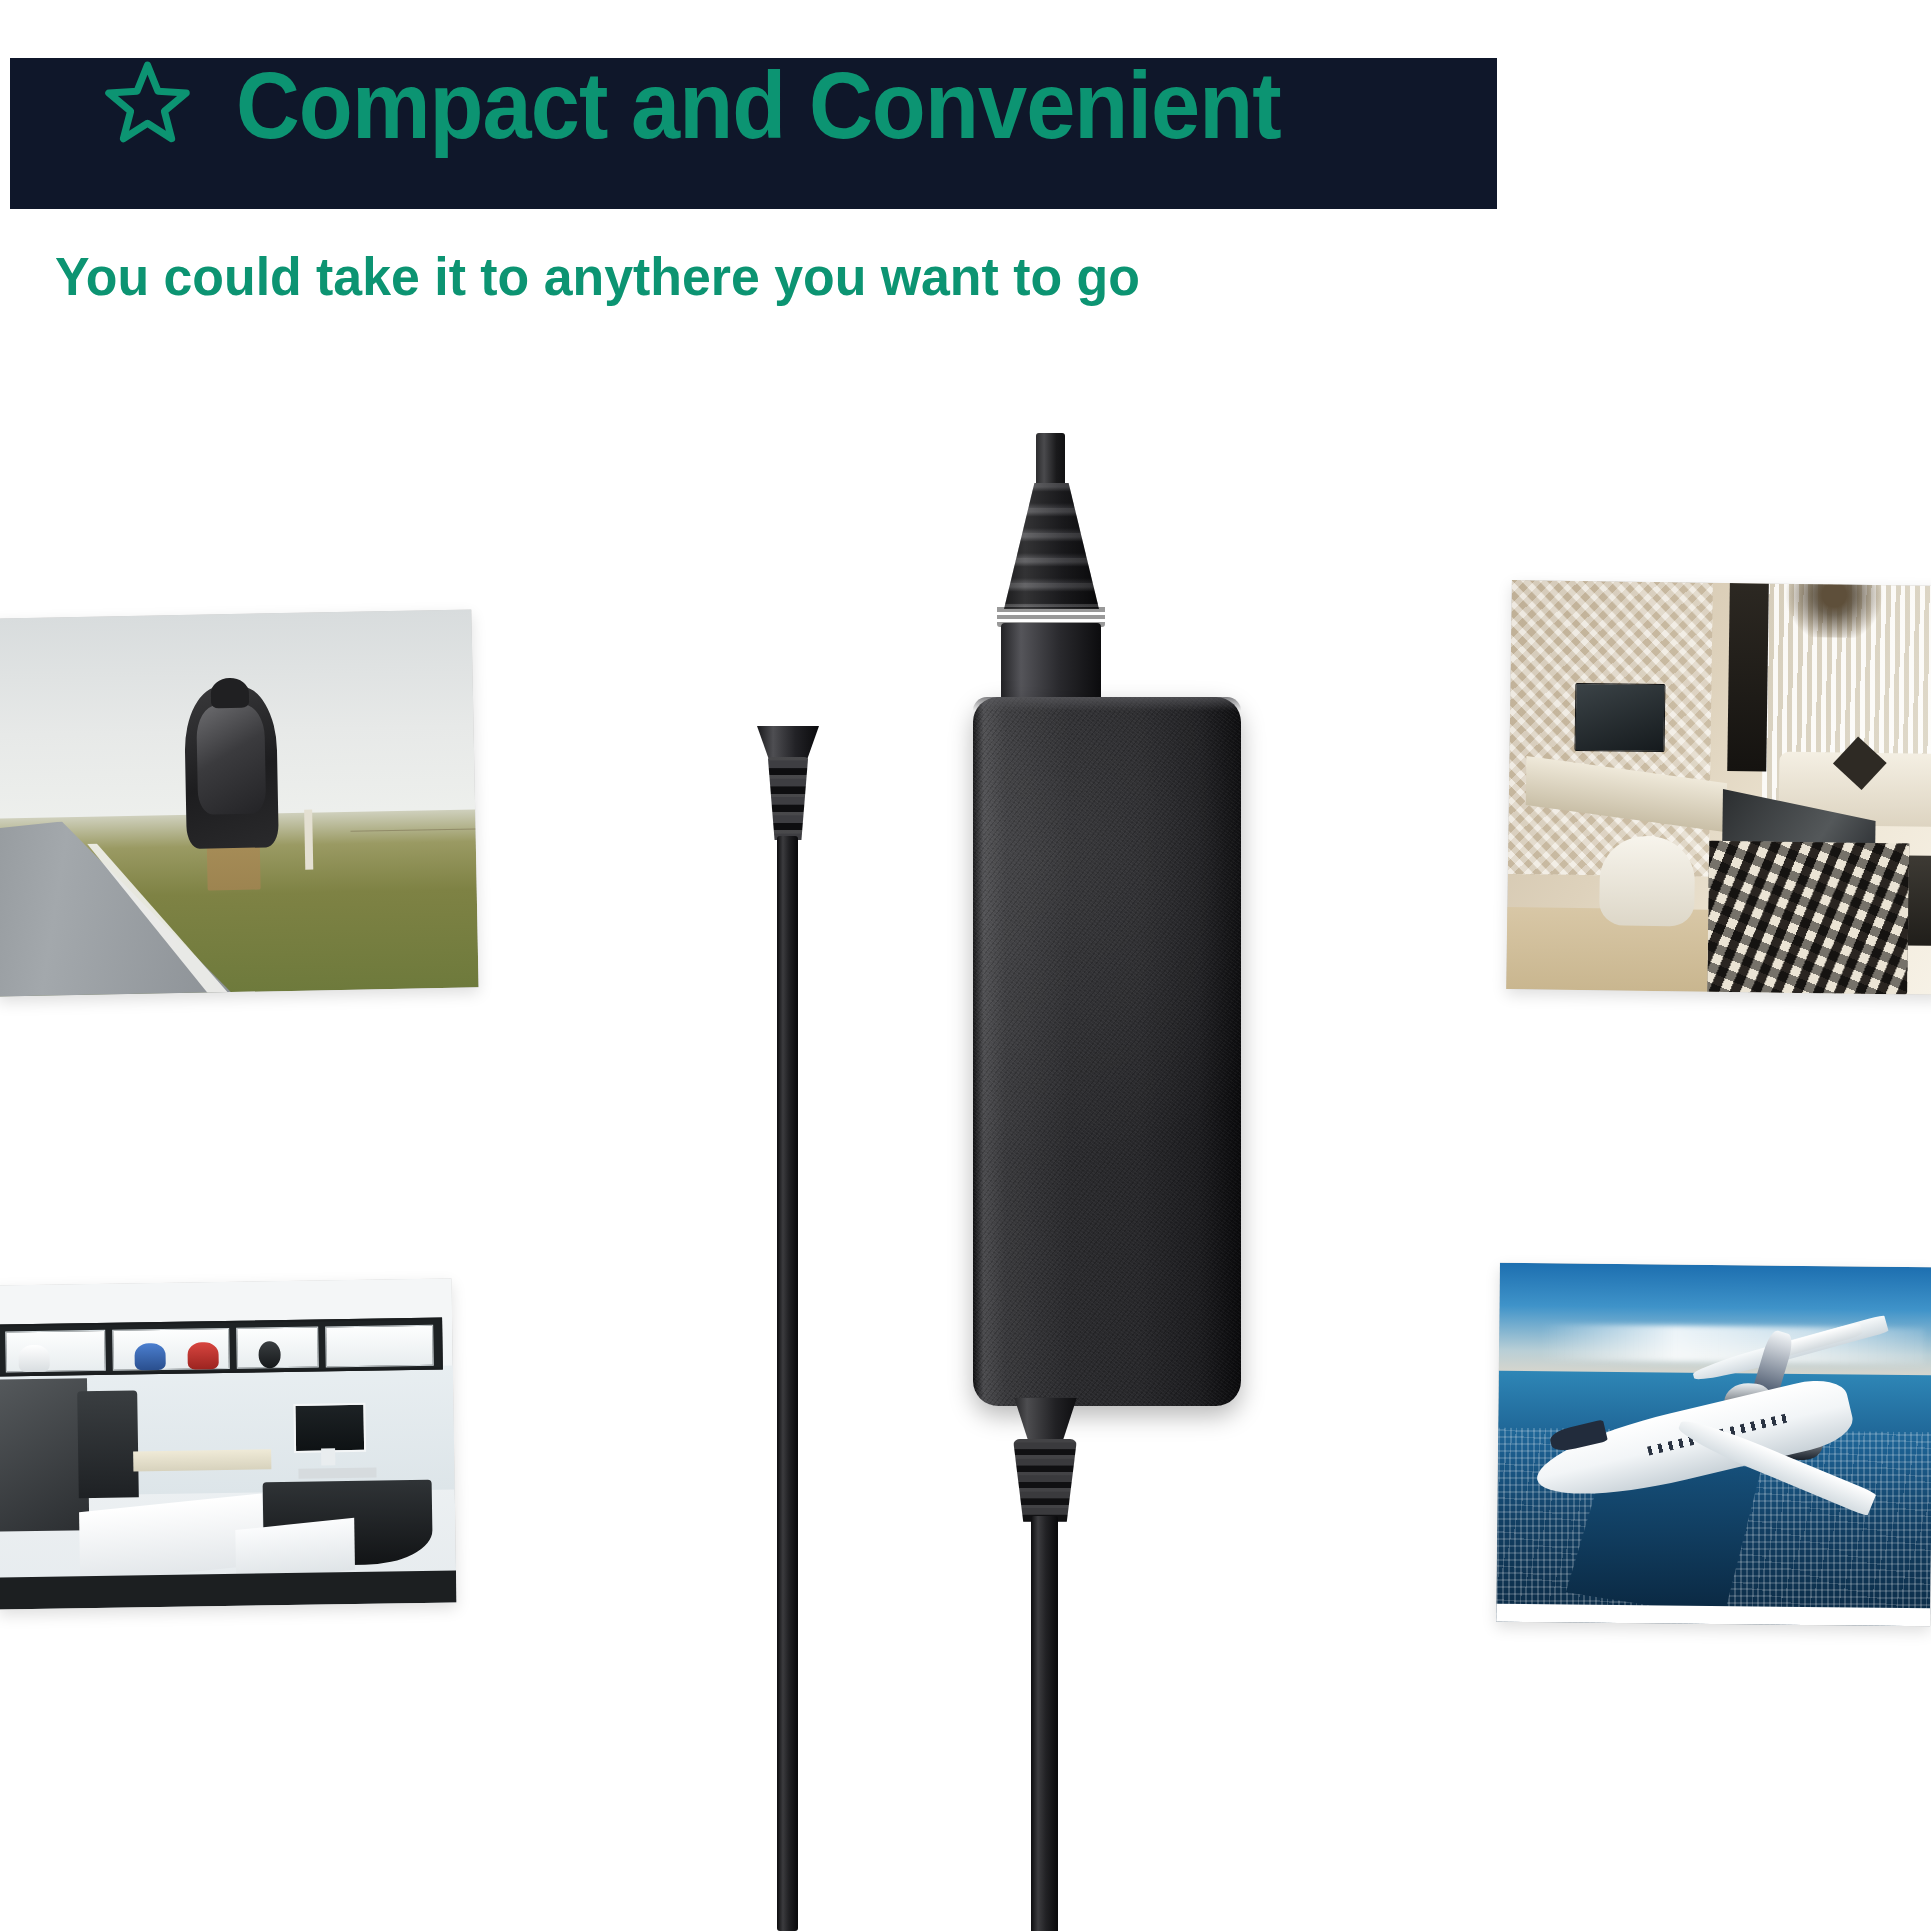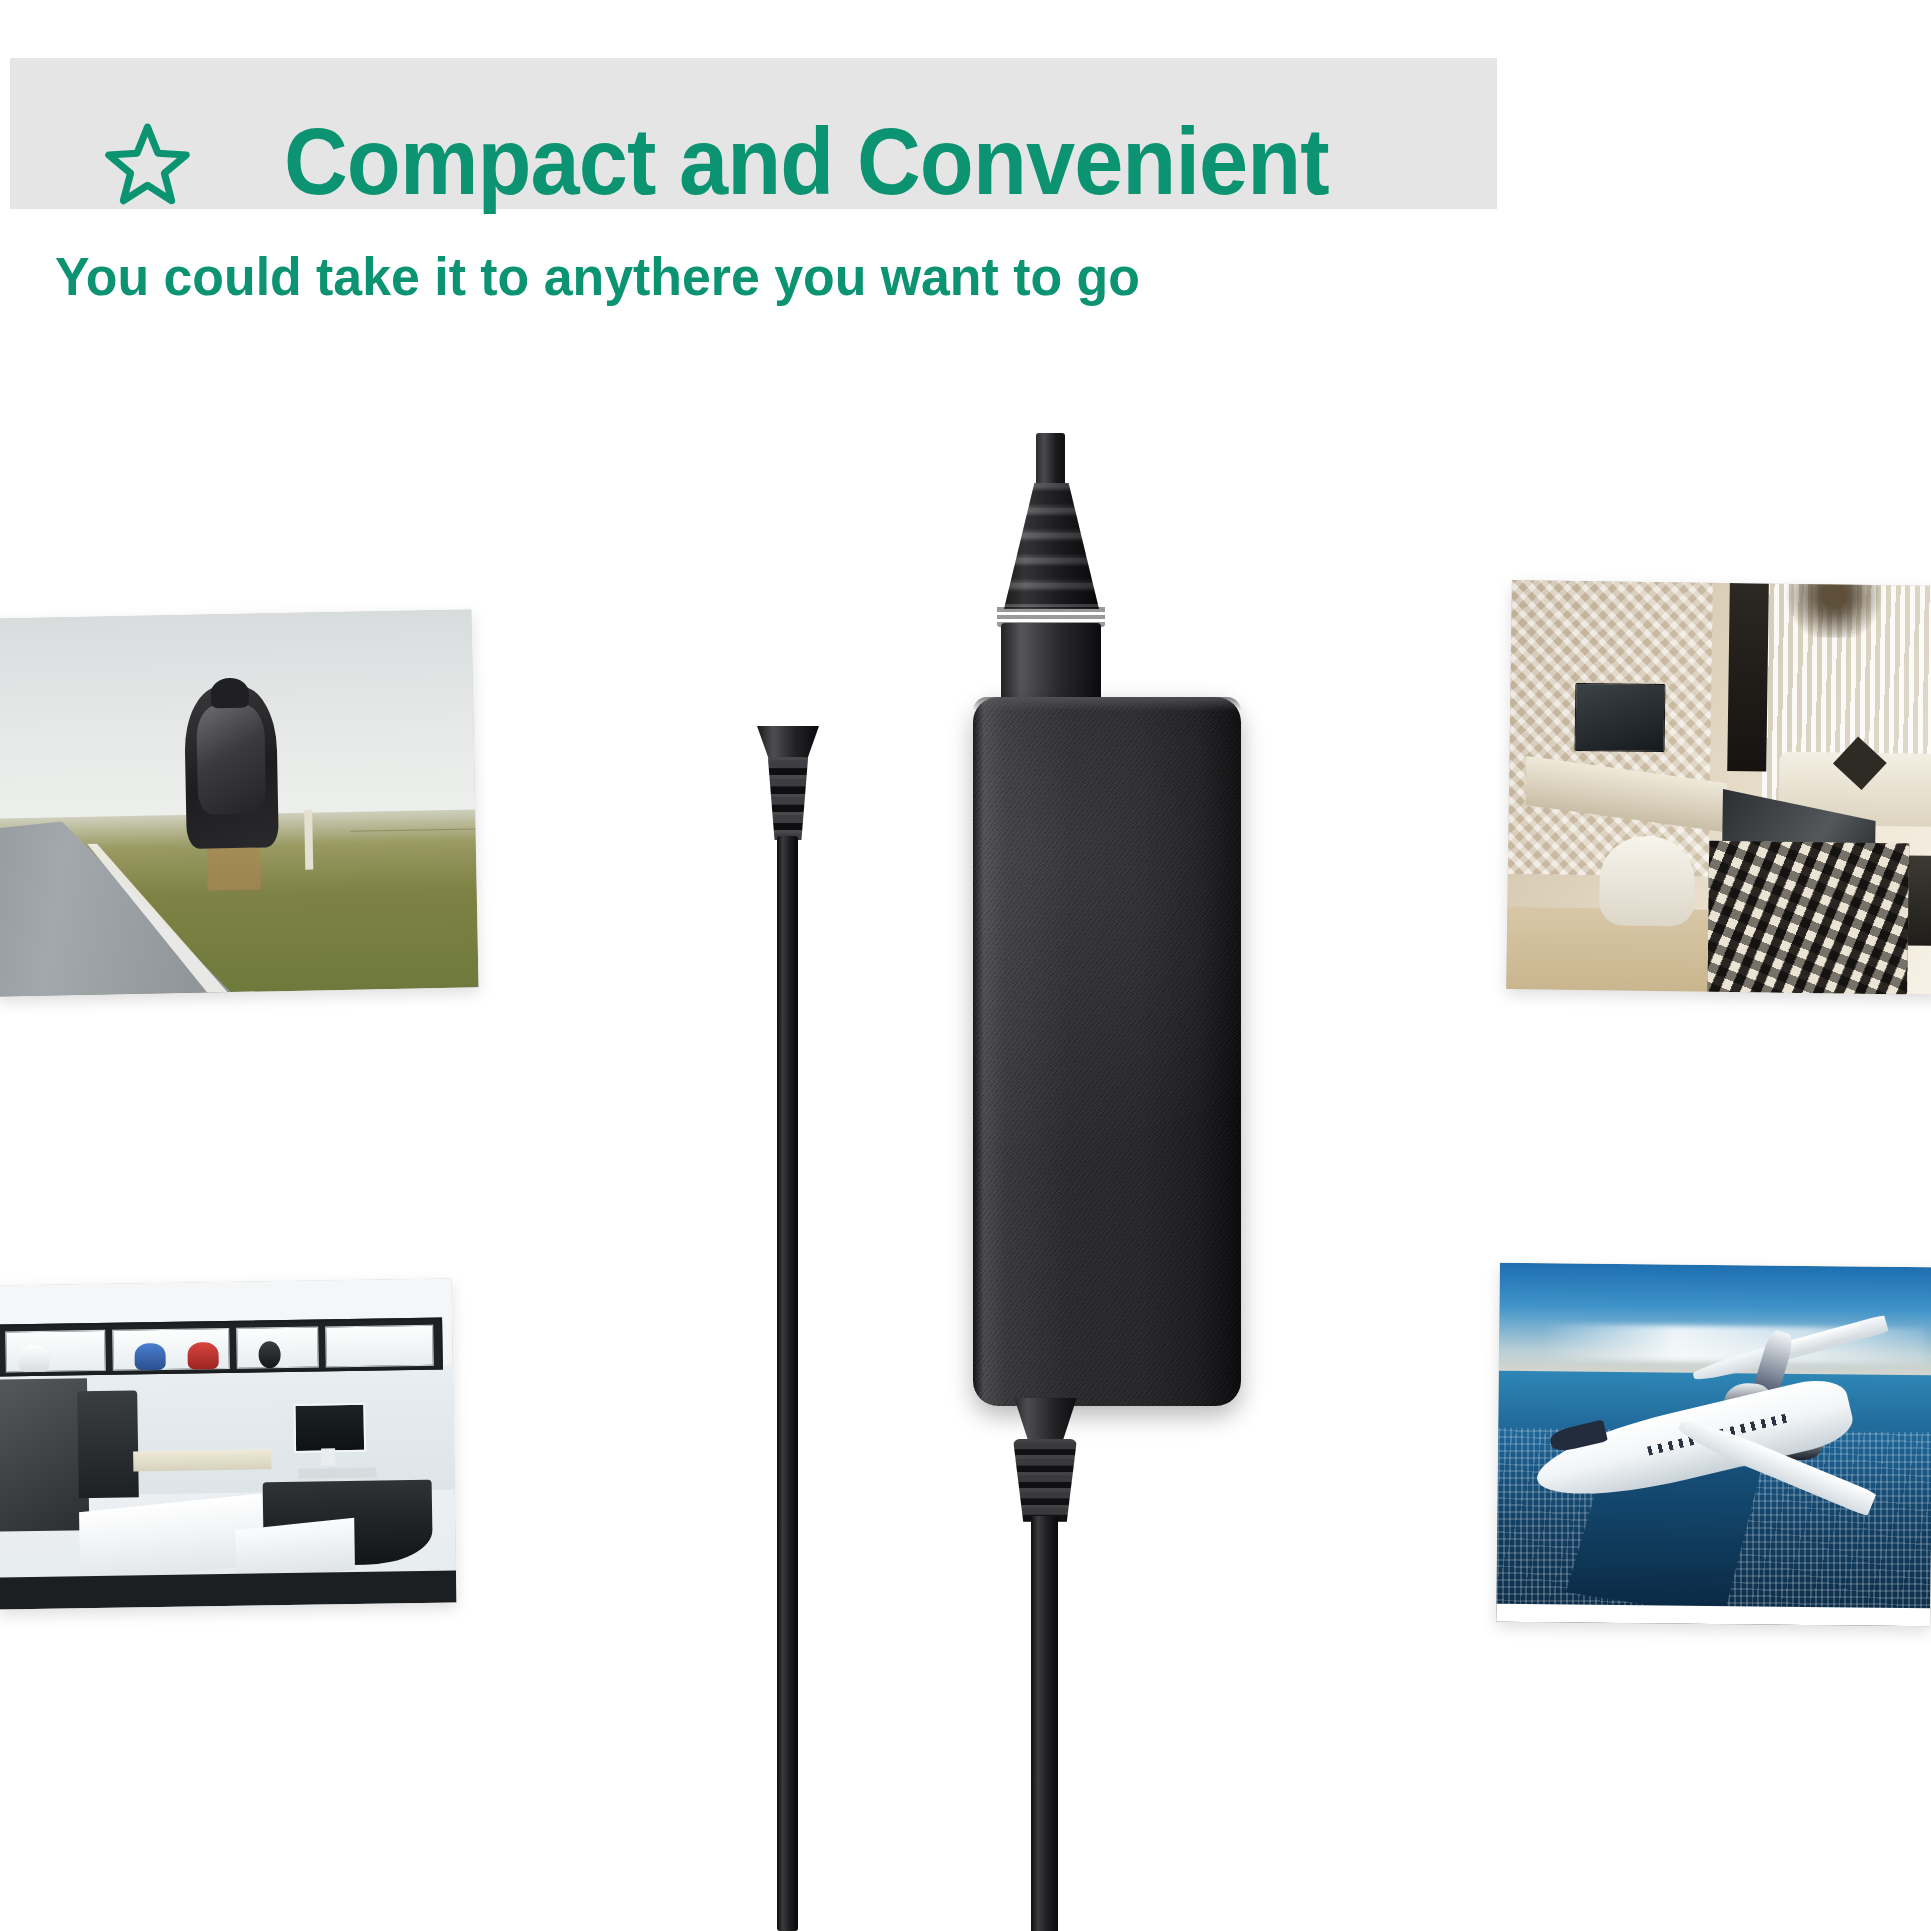--- a/index.html
+++ b/index.html
@@ -21,24 +21,23 @@
     overflow: hidden;
   }
 
   
   .banner {
     position: absolute;
     left: 9.7px;
     top: 58px;
     width: 1487px;
     height: 151px;
-    background: #e5e5e5;
+    background: #0f172a;
     display: flex;
-    align-items: flex-end;
-    gap: 48px;
+    align-items: flex-start;
   }
   .banner-star {
     margin-left: 93px;
     width: 89px;
     height: 89px;
     flex: 0 0 auto;
     display: block;
   }
   .banner-title {
     margin-left: 44px;

